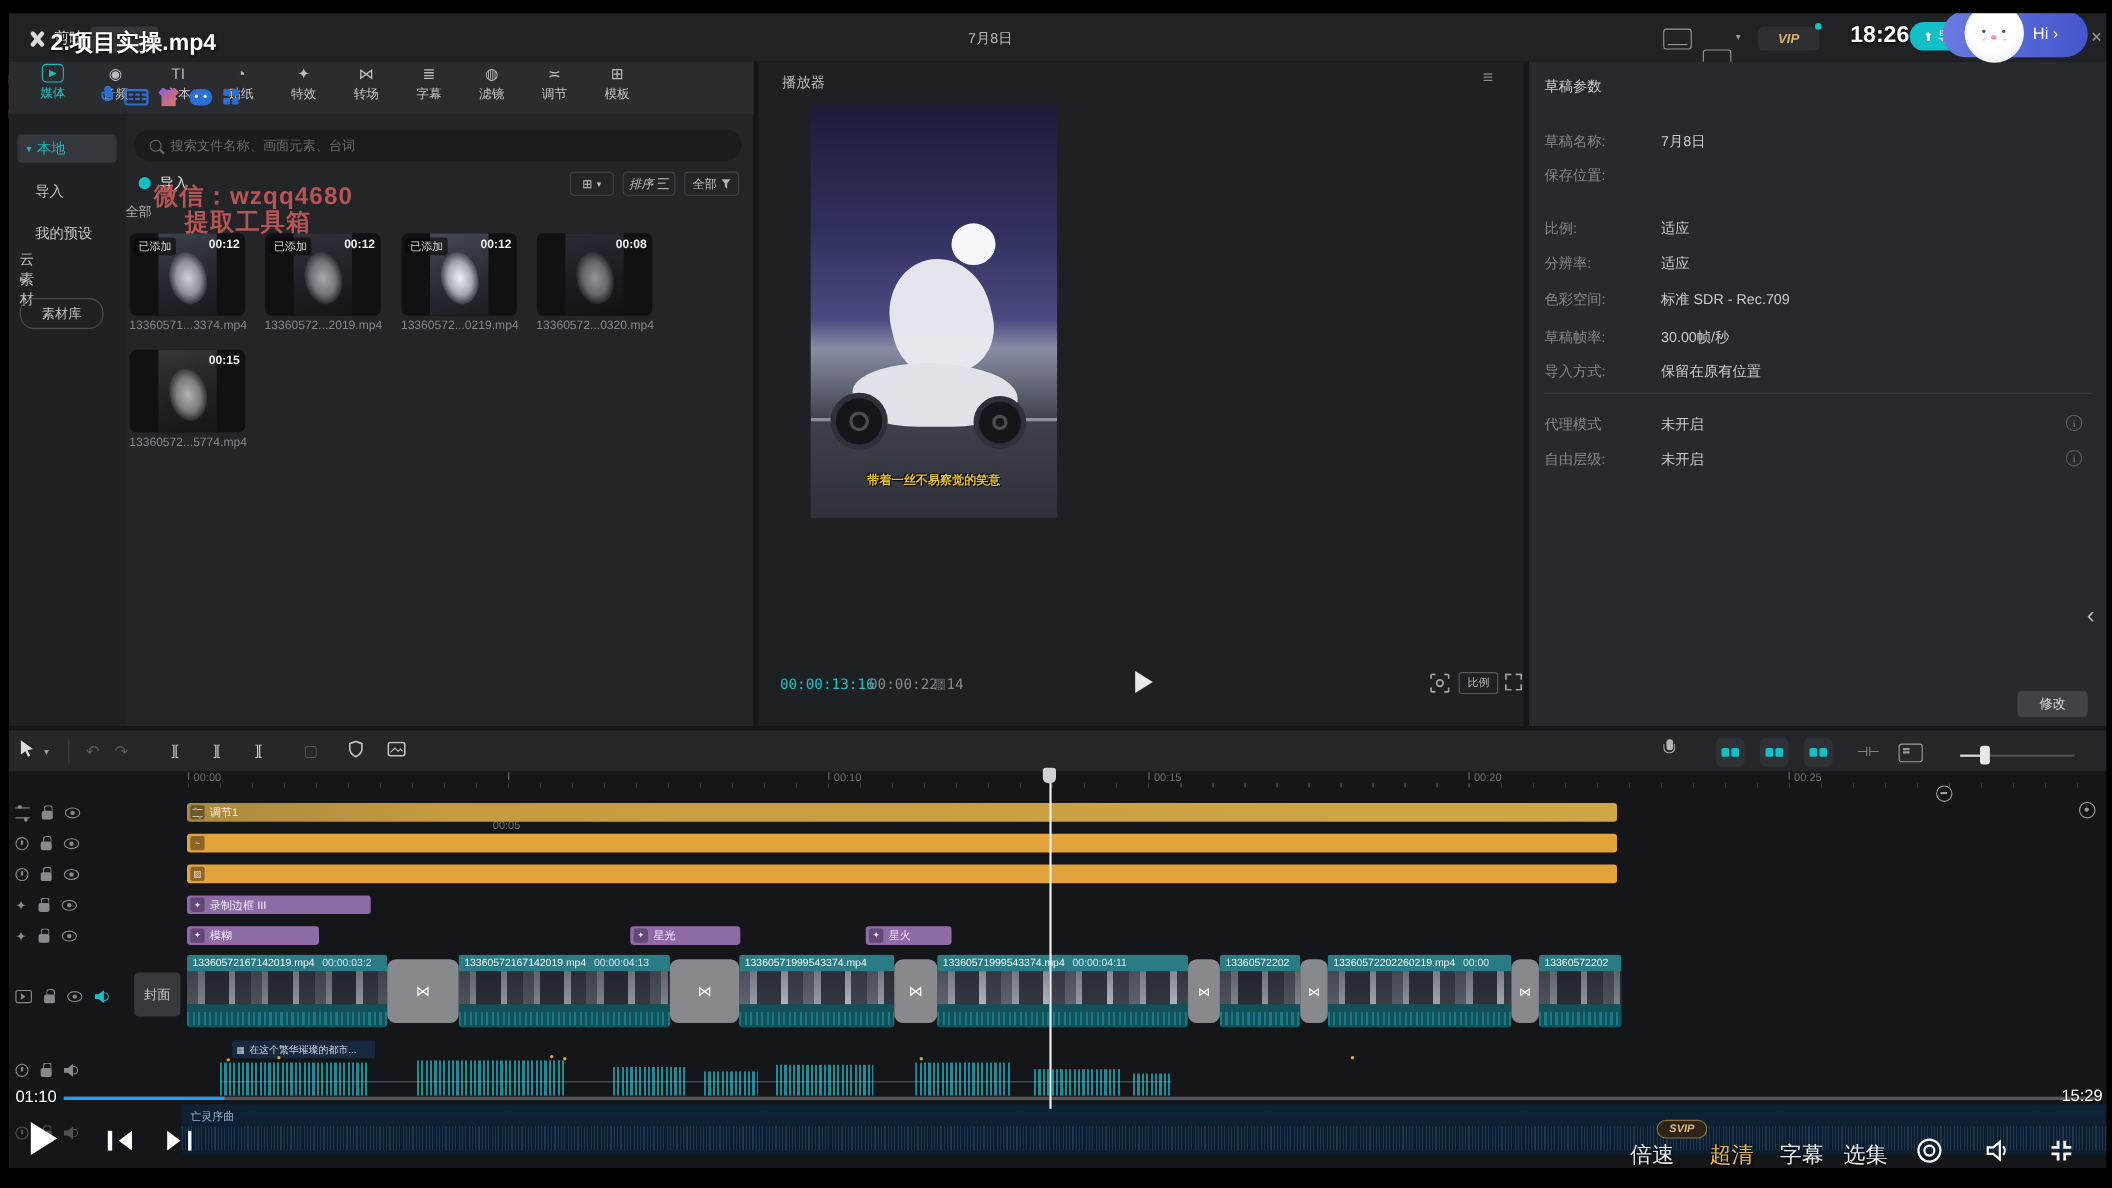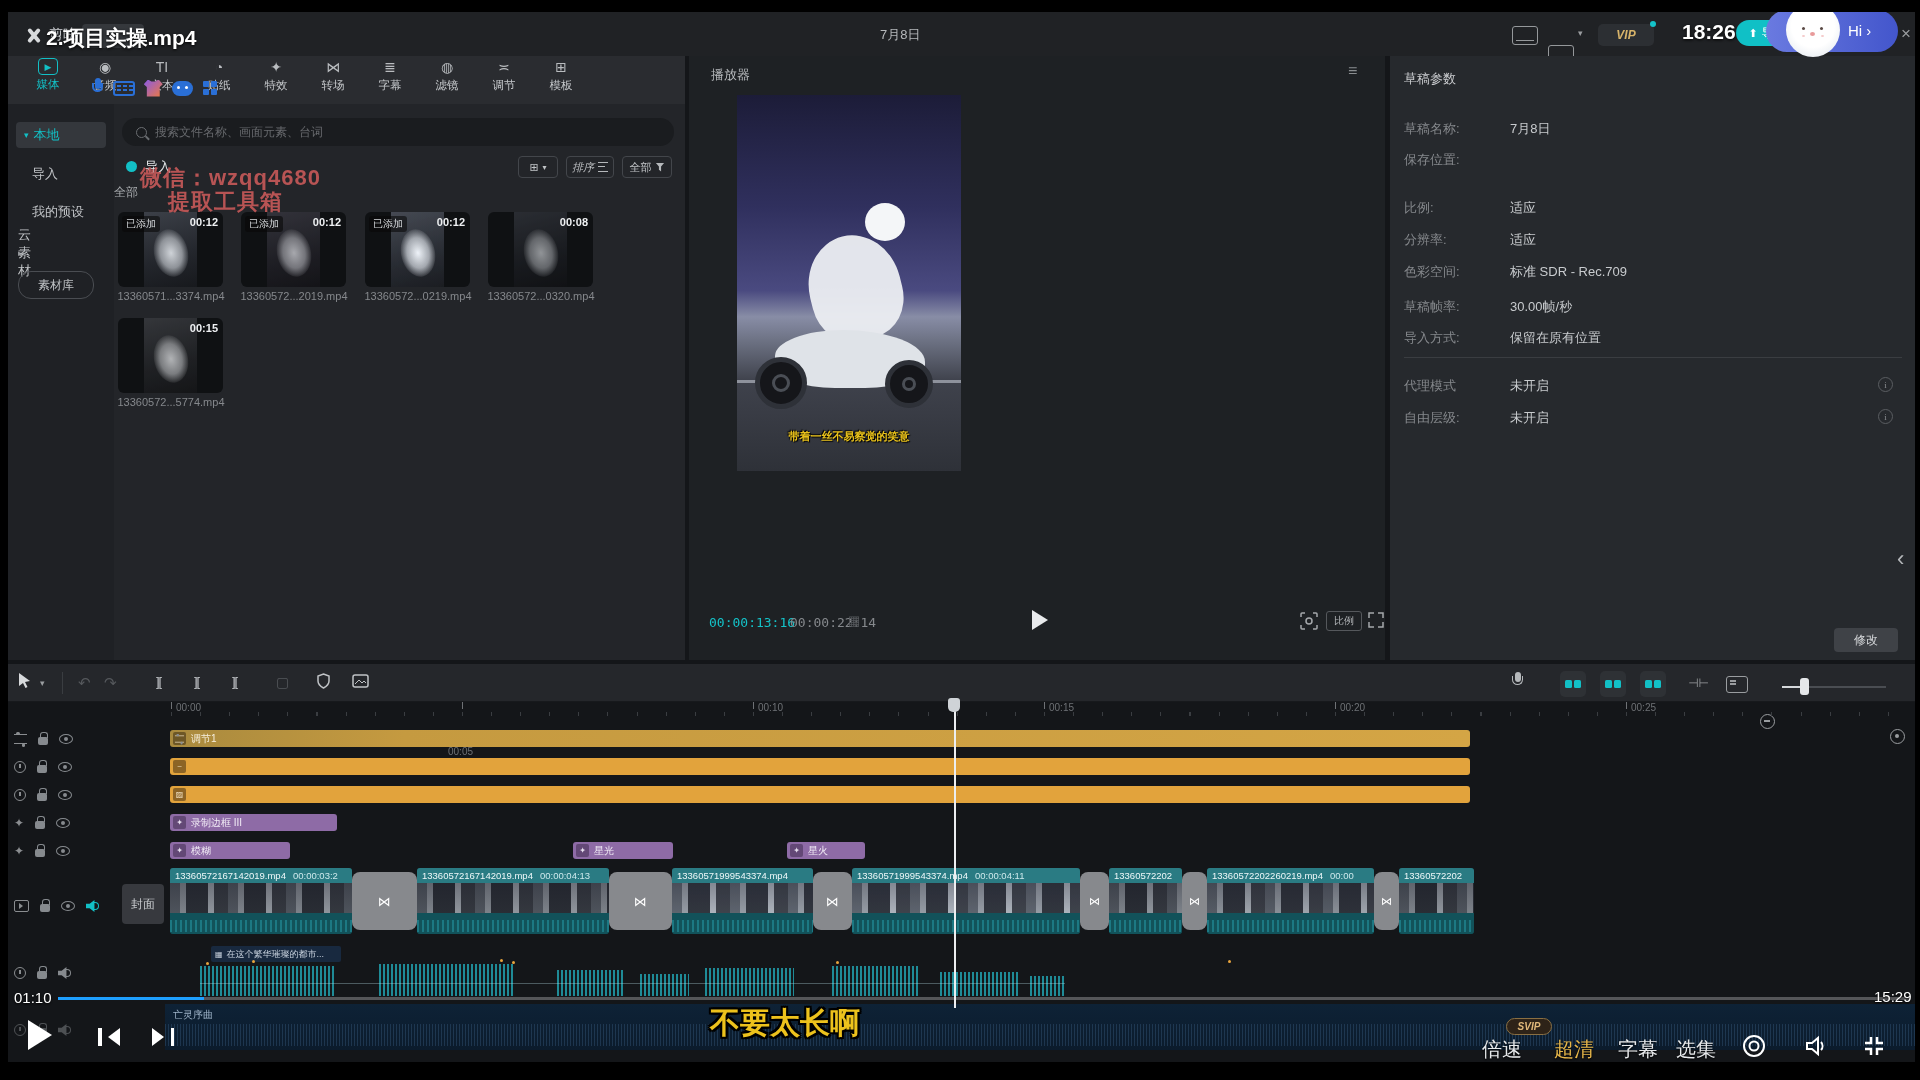--- a/index.html
+++ b/index.html
@@ -633,21 +633,20 @@
   <div class="a" id="ov-timetotal">15:29</div>
   <div class="a ov-play"></div>
   <div class="skip" style="left:98px;">
     <span class="bar" style="left:0;"></span>
       <span class="tri" style="right:0;border-right:12px solid #fff;"></span>
   </div>
   <div class="skip" style="left:152px;">
     <span class="tri" style="left:0;border-left:12px solid #fff;"></span>
       <span class="bar" style="right:0;"></span>
   </div>
-  <div class="a" id="ov-sub">不要太长啊</div>
 
   <div class="ov-menu" style="left:1482px;">倍速</div>
   <div class="a f svip">SVIP</div>
   <div class="ov-menu" style="left:1554px;color:#e6b64a;">超清</div>
   <div class="ov-menu" style="left:1618px;">字幕</div>
   <div class="ov-menu" style="left:1676px;">选集</div>
   <div class="ovic" style="left:1742px;">
     <svg width="24" height="24">
         <circle cx="12" cy="12" r="10" stroke="#fff" stroke-width="2" fill="none"></circle>
         <circle cx="12" cy="12" r="4.5" stroke="#fff" stroke-width="2" fill="none"></circle>

